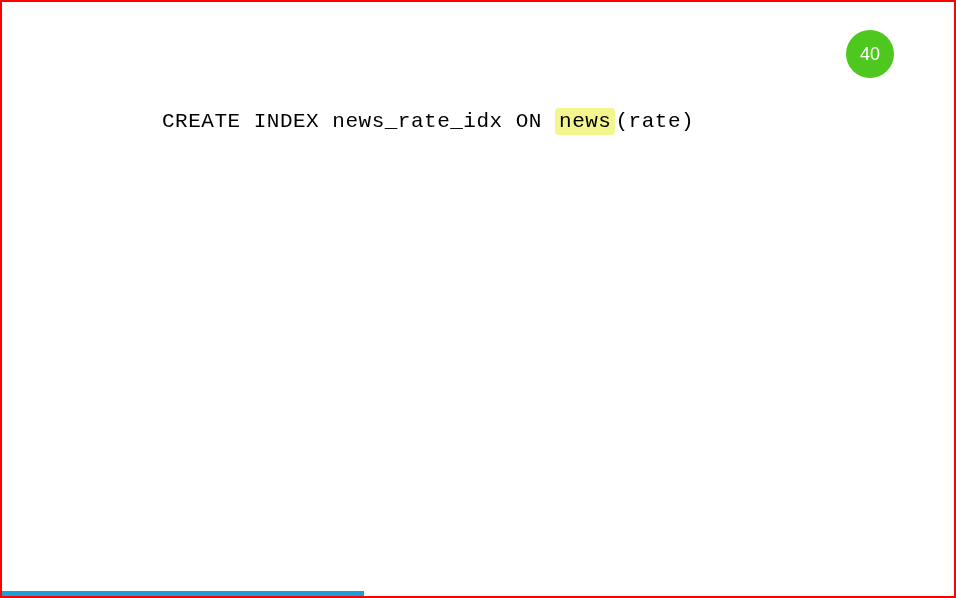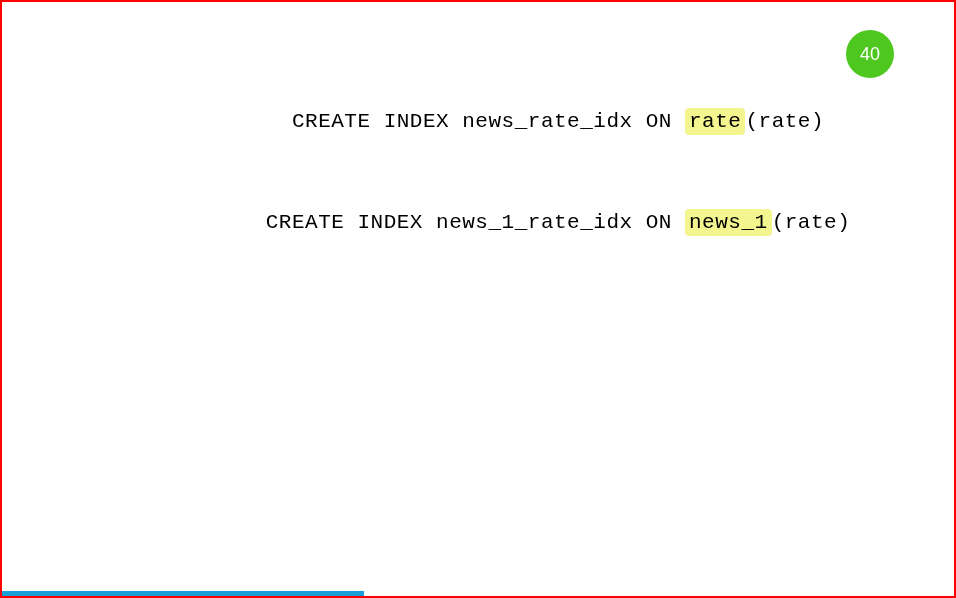--- a/index.html
+++ b/index.html
@@ -1,19 +1,18 @@
 <!DOCTYPE html>
 <html><head>
   <meta charset="utf-8">
   <style>
     * {
       margin: 0;
       padding: 0;
       box-sizing: border-box;
-      text-align: center;
     }
     body {
       width: 956px;
       height: 598px;
       background: #ffffff;
       position: relative;
       font-family: 'Courier New', Courier, monospace;
     }
     .slide-container {
       width: 100%;
@@ -66,21 +65,18 @@
 </head>
 <body>
 
 <div class="slide-container">
   <div class="page-badge">
     <span>40</span>
   </div>
 
   <div class="content">
     <div class="code-line">
-      <span>CREATE INDEX news_rate_idx ON </span><span class="highlight">rate</span><span>(rate)</span>
-    </div>
-    <div class="code-line">
-      <span>CREATE INDEX news_1_rate_idx ON </span><span class="highlight">news_1</span><span>(rate)</span>
+      <span>CREATE INDEX news_rate_idx ON </span><span class="highlight">news</span><span>(rate)</span>
     </div>
   </div>
 
   <div class="progress-bar" style="width: 38%;"></div>
 </div>
 
 </body></html>

